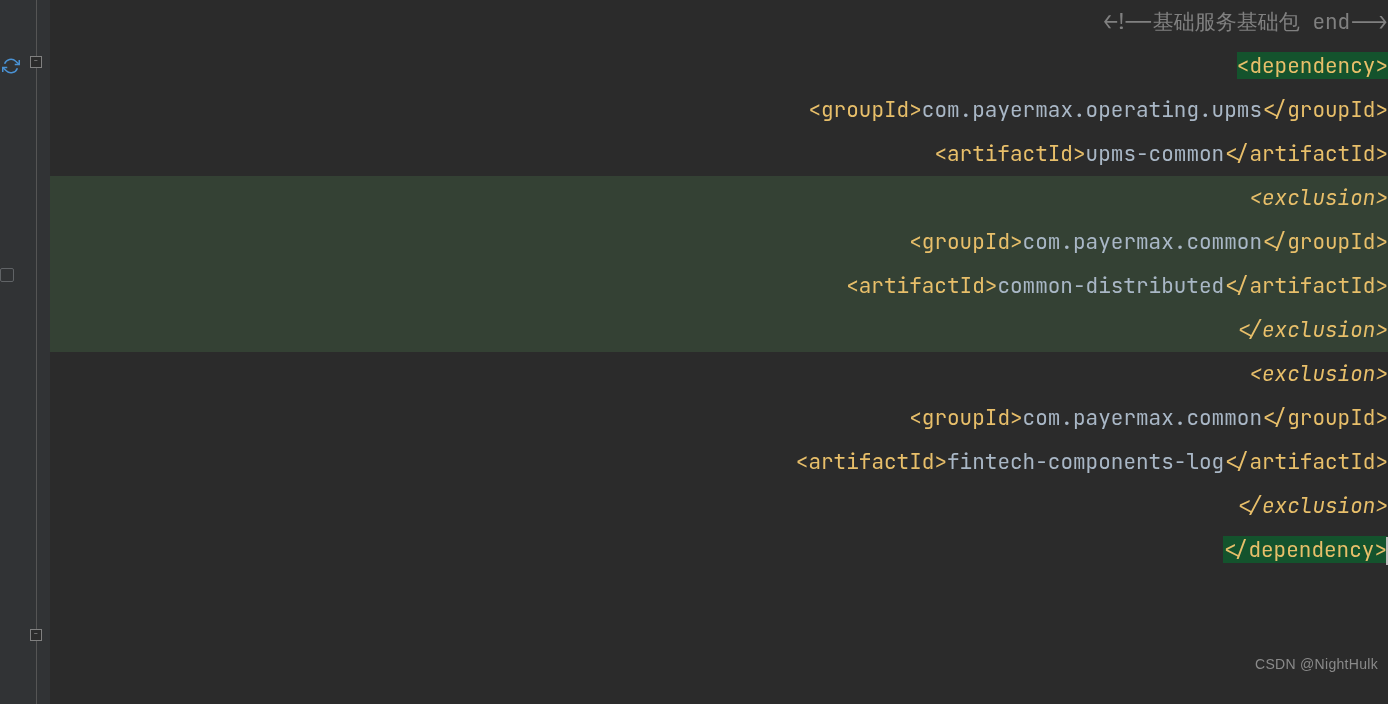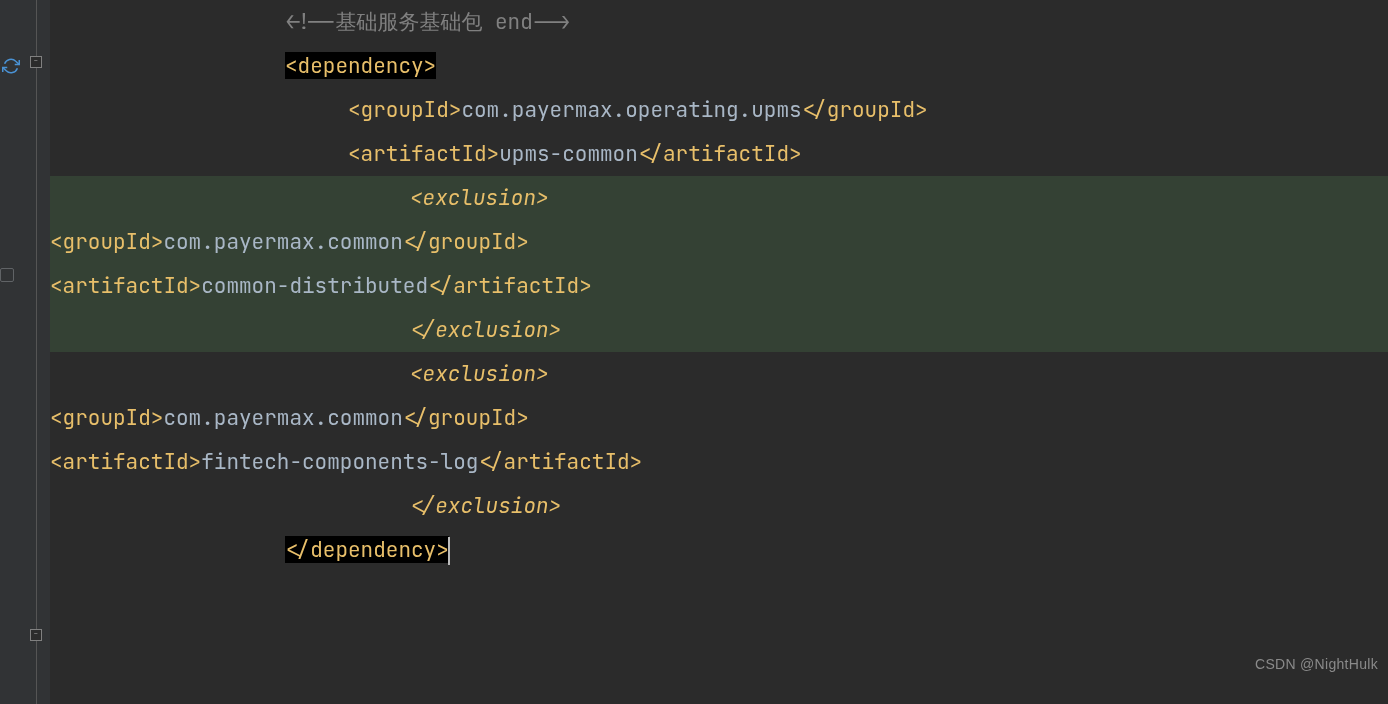--- a/index.html
+++ b/index.html
@@ -62,31 +62,32 @@
       line-height: 8px;
       text-align: center;
       color: #808080;
     }
     .fold-minus-top { top: 56px; }
     .fold-minus-bot { top: 629px; }
     .code-area {
       flex: 1;
       position: relative;
       padding-left: 0;
+      text-align: right;
     }
     .line {
       height: 44px;
       white-space: pre;
       padding-left: 0;
     }
     .highlighted-row {
       background: #344134;
     }
     .tag-highlight {
-      background: #000000;
+      background: #14532d;
     }
     .comment { color: #808080; }
     .tag { color: #e8bf6a; }
     .text { color: #a9b7c6; }
     .cursor {
       display: inline-block;
       width: 2px;
       height: 28px;
       background: #bbbbbb;
       vertical-align: middle;

